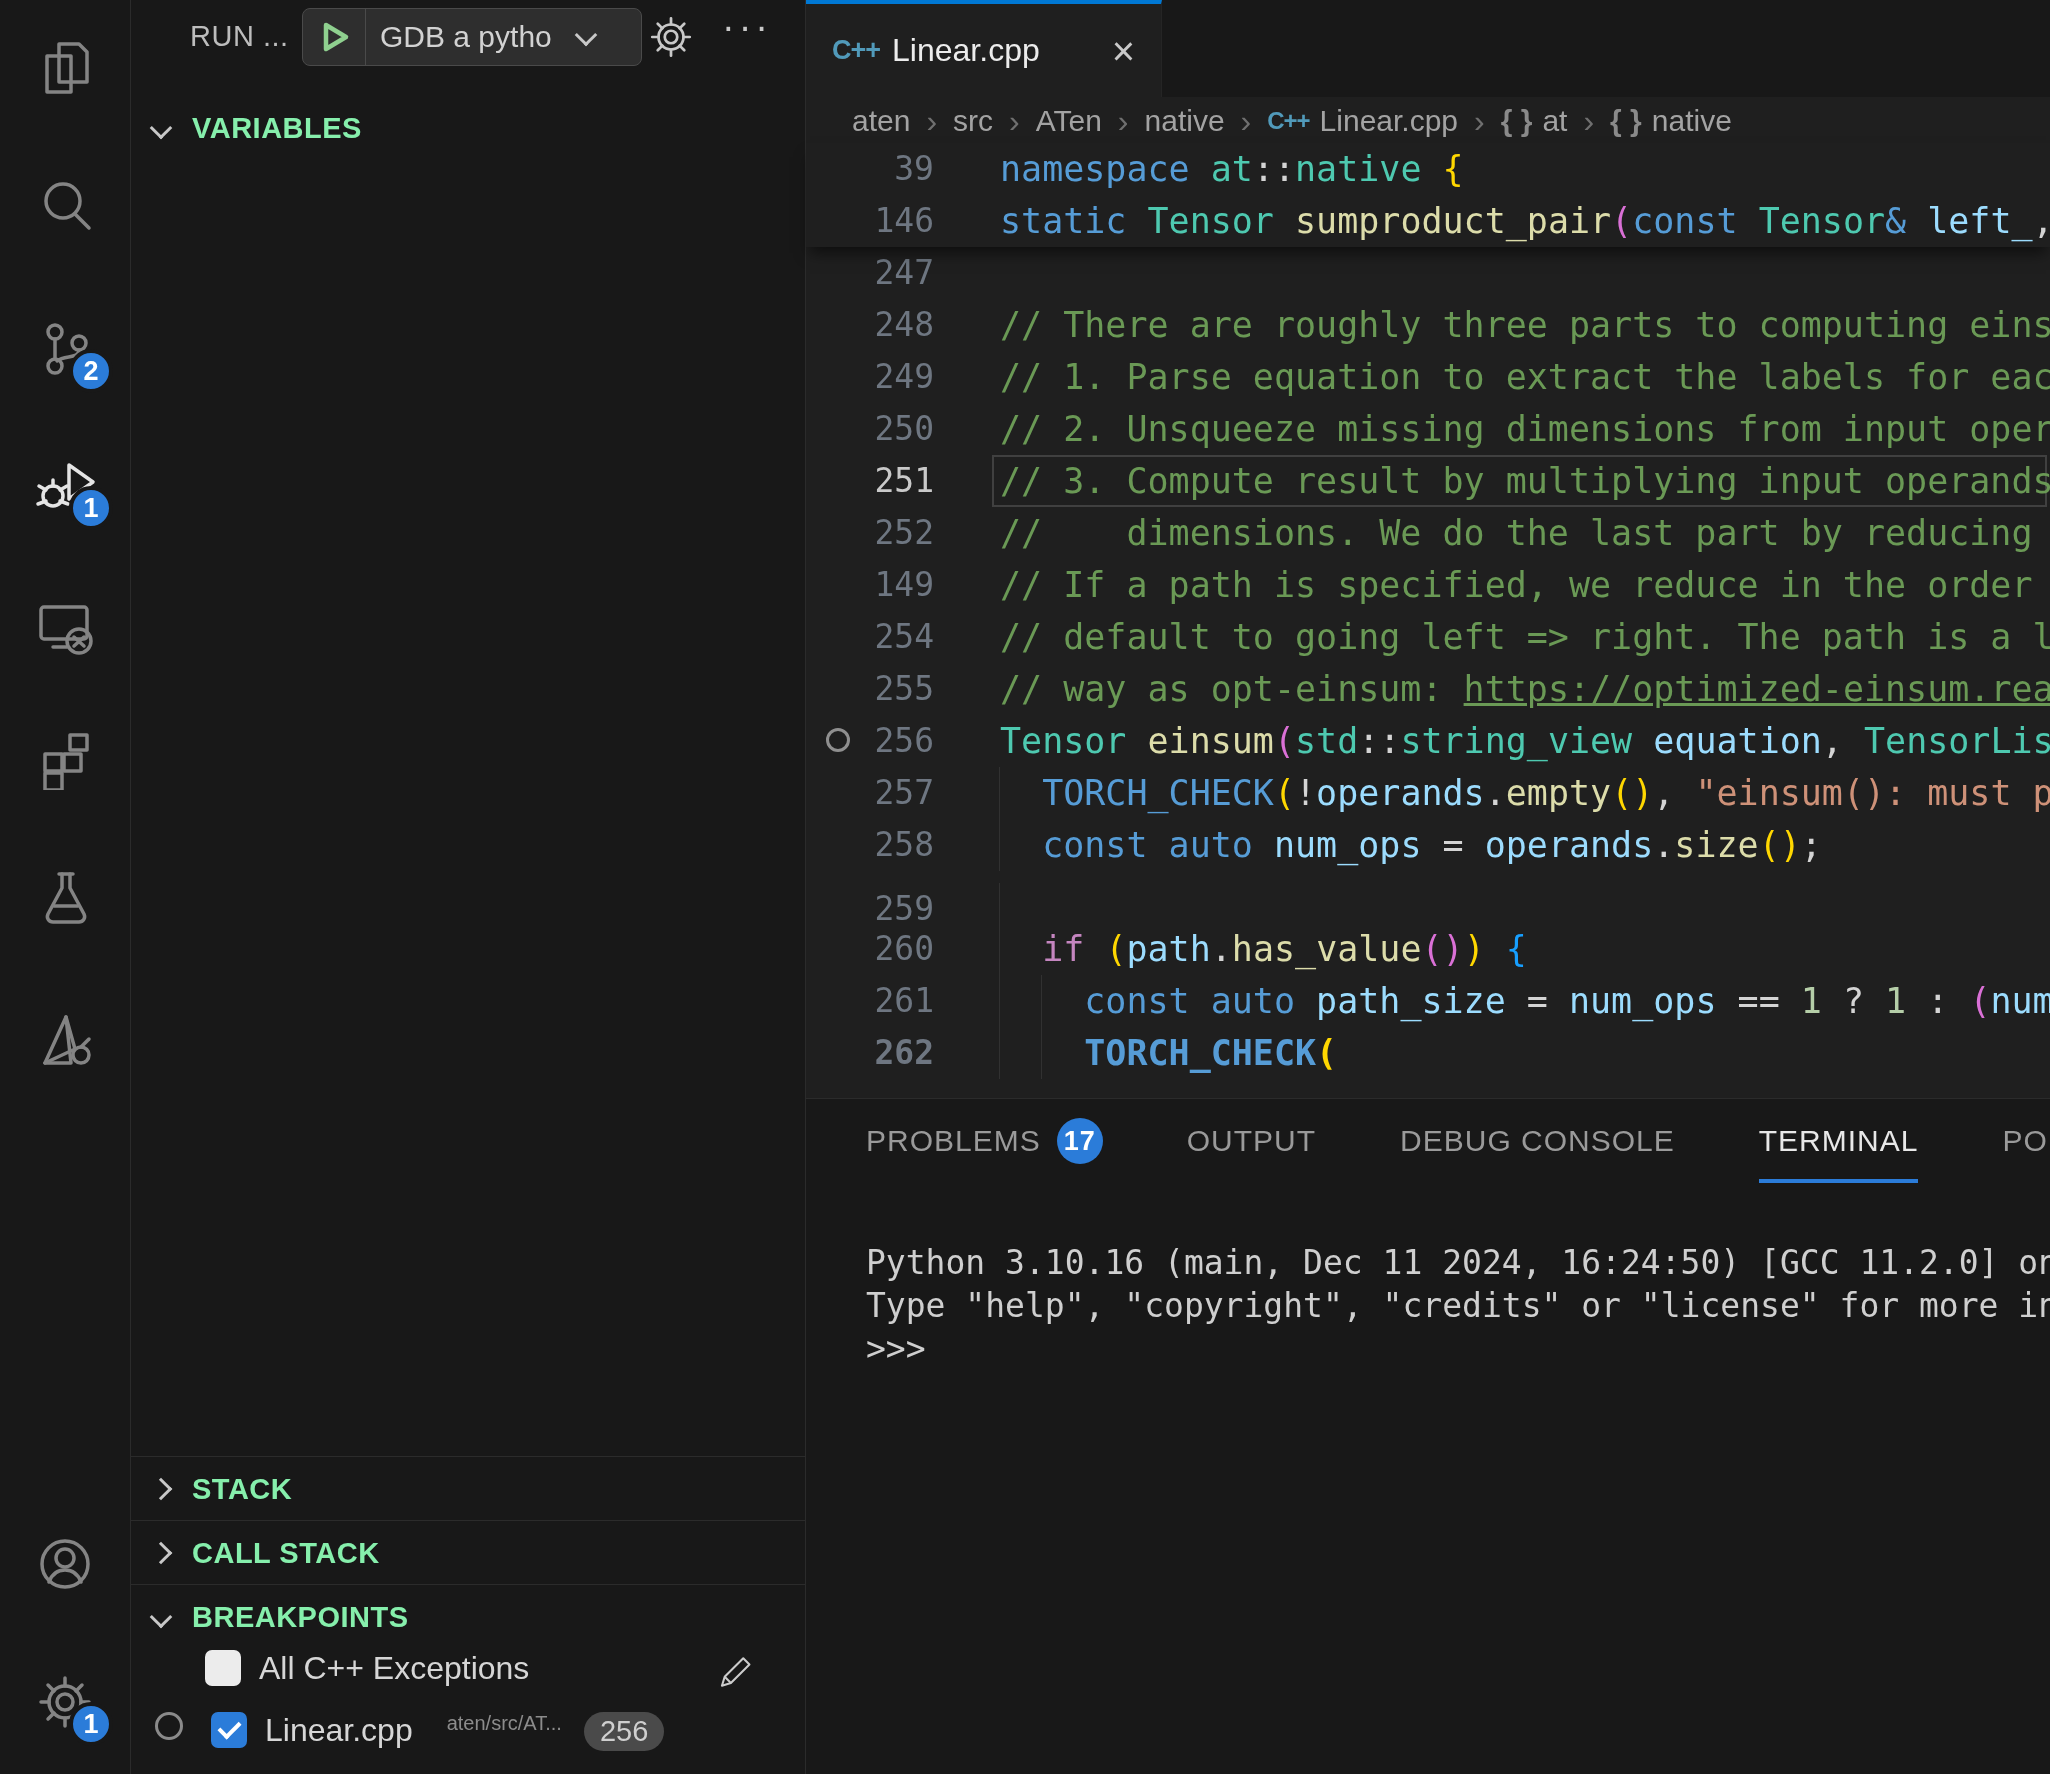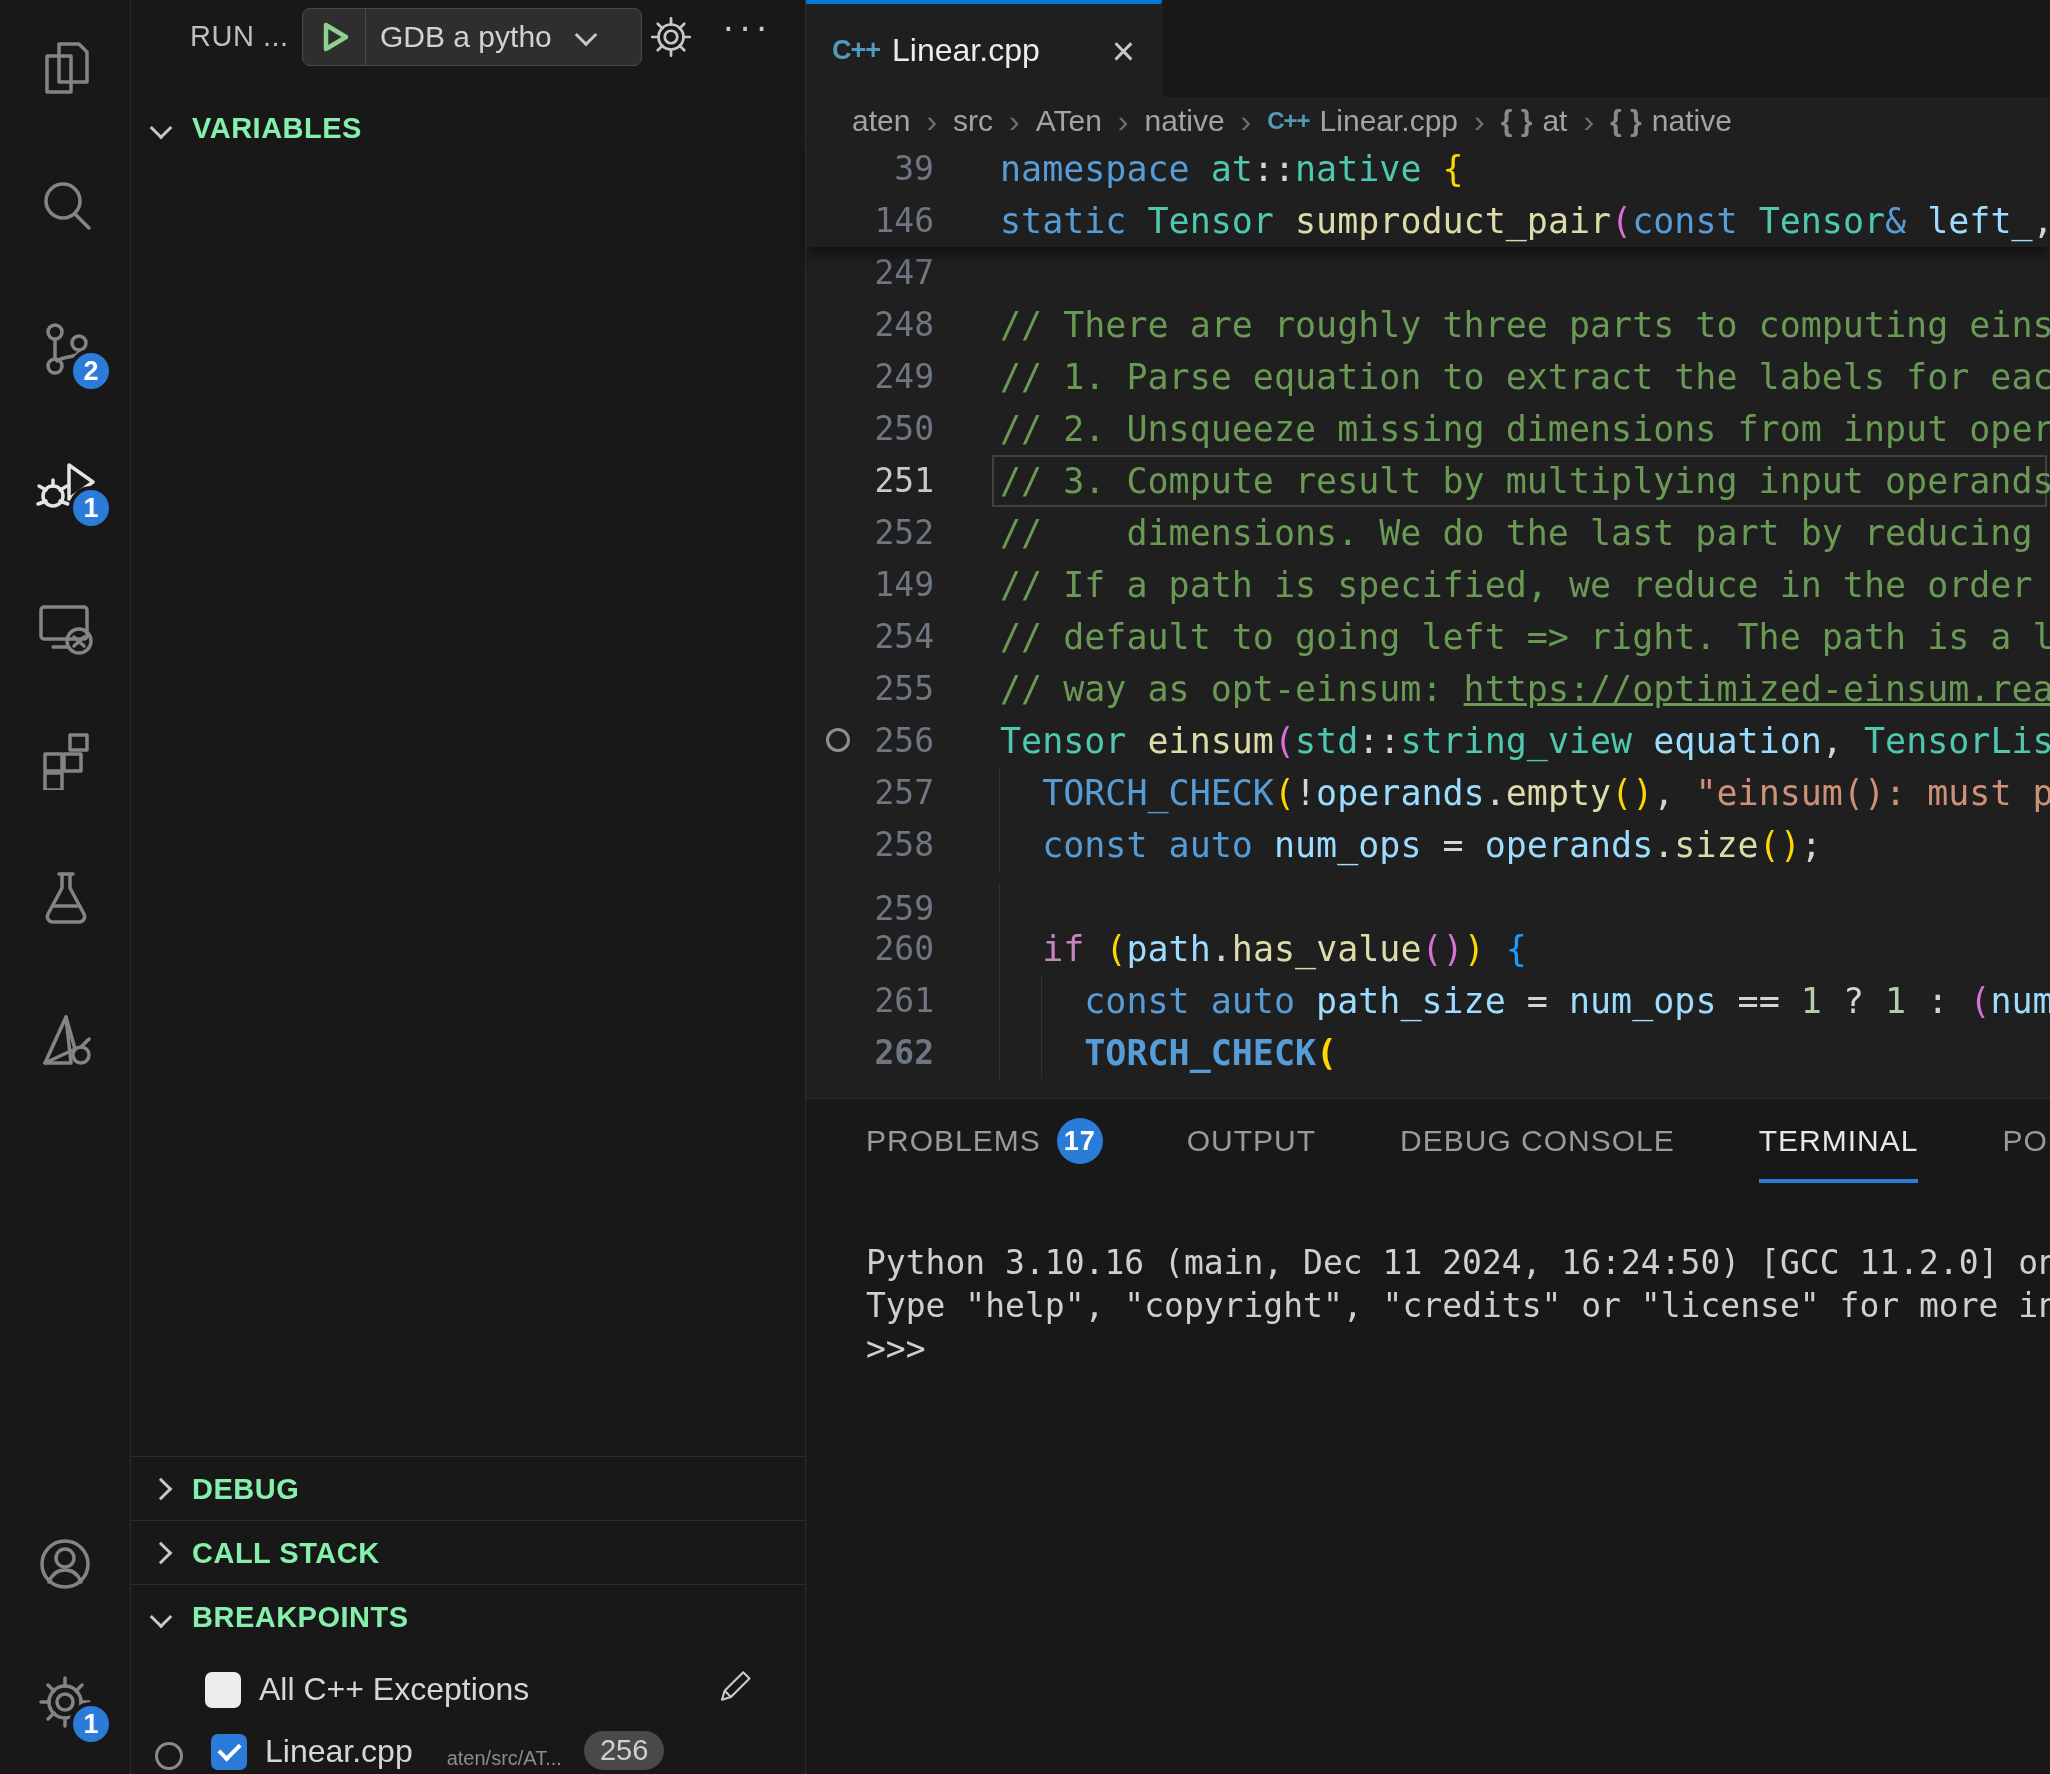--- a/index.html
+++ b/index.html
@@ -31,21 +31,21 @@
   .run-config .chev{margin-left:2px;margin-top:-4px}
   .hdr-gear{position:absolute;left:516px;top:12px;width:50px;height:50px;cursor:pointer}
   .hdr-gear svg{width:50px;height:50px;stroke:#c8c8c8;fill:none;stroke-width:3.5;stroke-linecap:round}
   .hdr-more{position:absolute;left:592px;top:6px;font-size:38px;color:#c8c8c8;letter-spacing:4px;cursor:pointer}
 
   .sect{position:absolute;left:0;right:0;height:64px;display:flex;align-items:center;cursor:pointer}
   .sect.bordered{border-top:1px solid #2b2b2b}
   .sect .chevbox{width:62px;display:flex;justify-content:center;flex:none}
   .sect .lbl{font-size:29px;font-weight:700;color:#86efac;letter-spacing:.5px}
 
-  .bp-row{position:absolute;left:0;right:0;height:58px;display:flex;align-items:flex-end;cursor:pointer}
+  .bp-row{position:absolute;left:0;right:0;height:58px;display:flex;align-items:flex-start;cursor:pointer}
   .cbox{width:36px;height:36px;border-radius:7px;flex:none;display:flex;align-items:center;justify-content:center;box-sizing:border-box}
   .cbox.unchecked{background:#ececec}
   .cbox.checked{background:#2b7cd9}
   .checkmark{width:17px;height:9px;border-left:4px solid #fff;border-bottom:4px solid #fff;transform:rotate(-45deg);margin-top:-6px}
   .bp-label{font-size:32px;color:#d6d6d6;margin-left:18px;white-space:nowrap}
   .bp-path{font-size:20px;color:#8c8c8c;margin-left:34px;white-space:nowrap}
   .bp-pill{margin-left:22px;background:#4a4a4a;color:#cfcfcf;font-size:29px;border-radius:22px;padding:3px 16px}
   .bp-circle{width:22px;height:22px;border:3px solid #8a8a8a;border-radius:50%;margin-left:25px;flex:none}
   .pencil{position:absolute;right:48px;width:44px;height:44px}
   .pencil svg{width:44px;height:44px;stroke:#cccccc;fill:none;stroke-width:3;stroke-linejoin:round}
@@ -177,21 +177,21 @@
     <span class="chevbox">
         <span class="chev down"></span>
       </span>
     <span class="lbl">VARIABLES</span>
   </div>
 
   <div class="sect bordered" style="top:1456px">
     <span class="chevbox">
         <span class="chev right"></span>
       </span>
-    <span class="lbl">DEBUG</span>
+    <span class="lbl">STACK</span>
   </div>
   <div class="sect bordered" style="top:1520px">
     <span class="chevbox">
         <span class="chev right"></span>
       </span>
     <span class="lbl">CALL STACK</span>
   </div>
   <div class="sect bordered" style="top:1584px">
     <span class="chevbox">
         <span class="chev down"></span>

